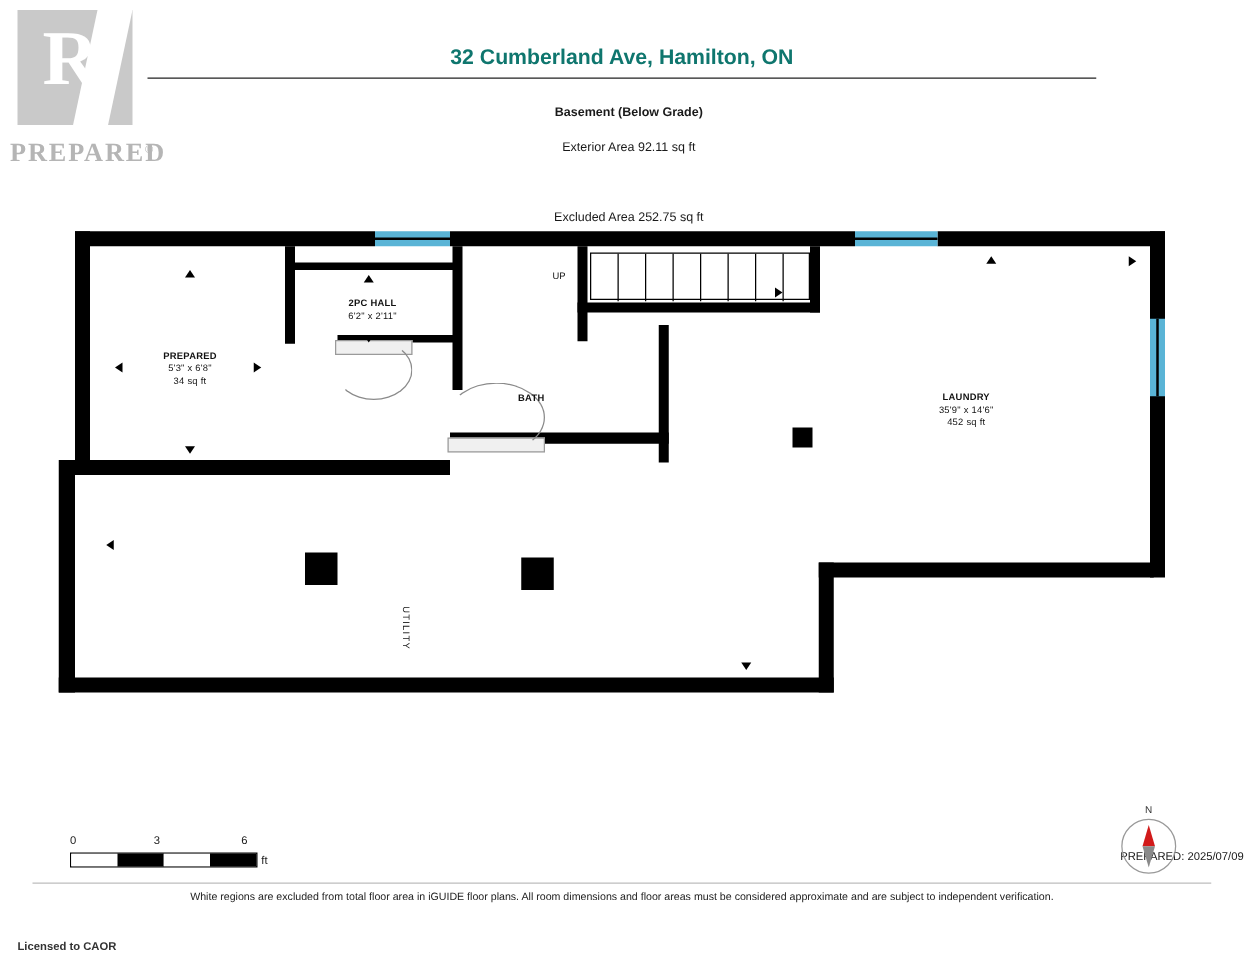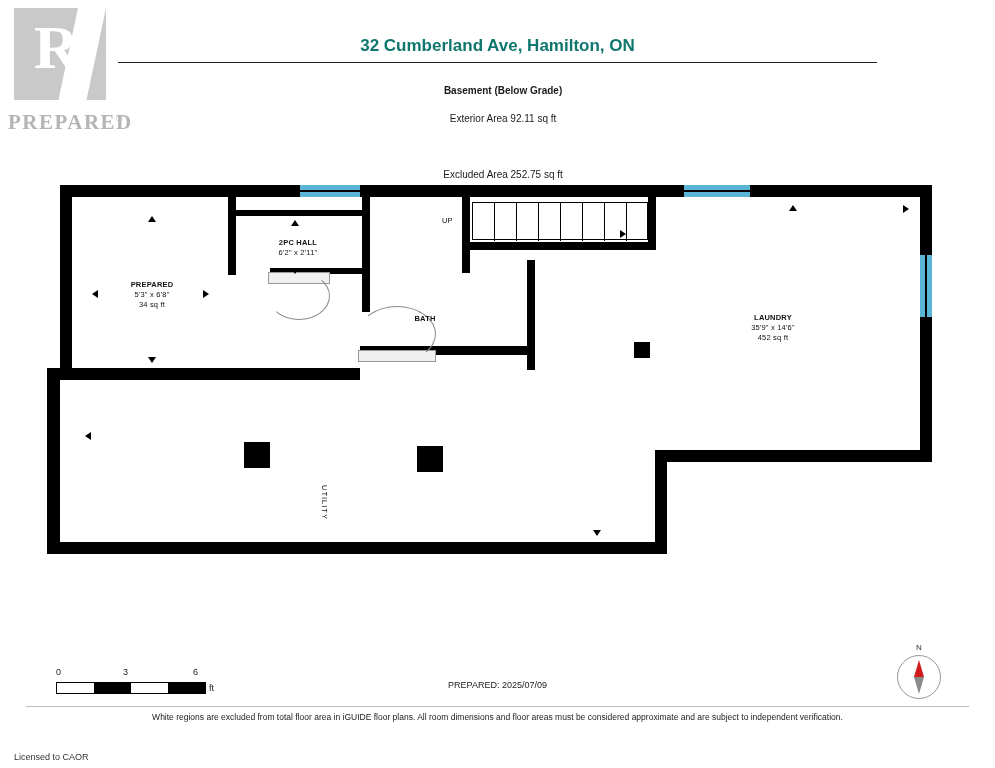--- a/index.html
+++ b/index.html
@@ -212,21 +212,21 @@
     position: absolute;
     left: 209px;
     top: 683px;
     font-size: 9px;
     text-align: center;
   }
   .prepared {
     position: absolute;
     left: 0; right: 0;
     top: 680px;
-    text-align: center;
+    text-align: right;
     font-size: 9px;
   }
   .compass {
     position: absolute;
     left: 897px;
     top: 655px;
     width: 44px;
     height: 44px;
   }
   .compass .ring {
@@ -273,20 +273,21 @@
     text-align: center;
     font-size: 8.5px;
     color: #222;
   }
   .licensed {
     position: absolute;
     left: 14px;
     top: 752px;
     font-size: 9px;
     color: #333;
+    font-weight: bold;
   }
 </style>
 </head>
 <body>
 
 <div class="realtor-logo">
   <div class="block">
     <div class="r">R</div>
     <div class="cut"></div>
   </div>

